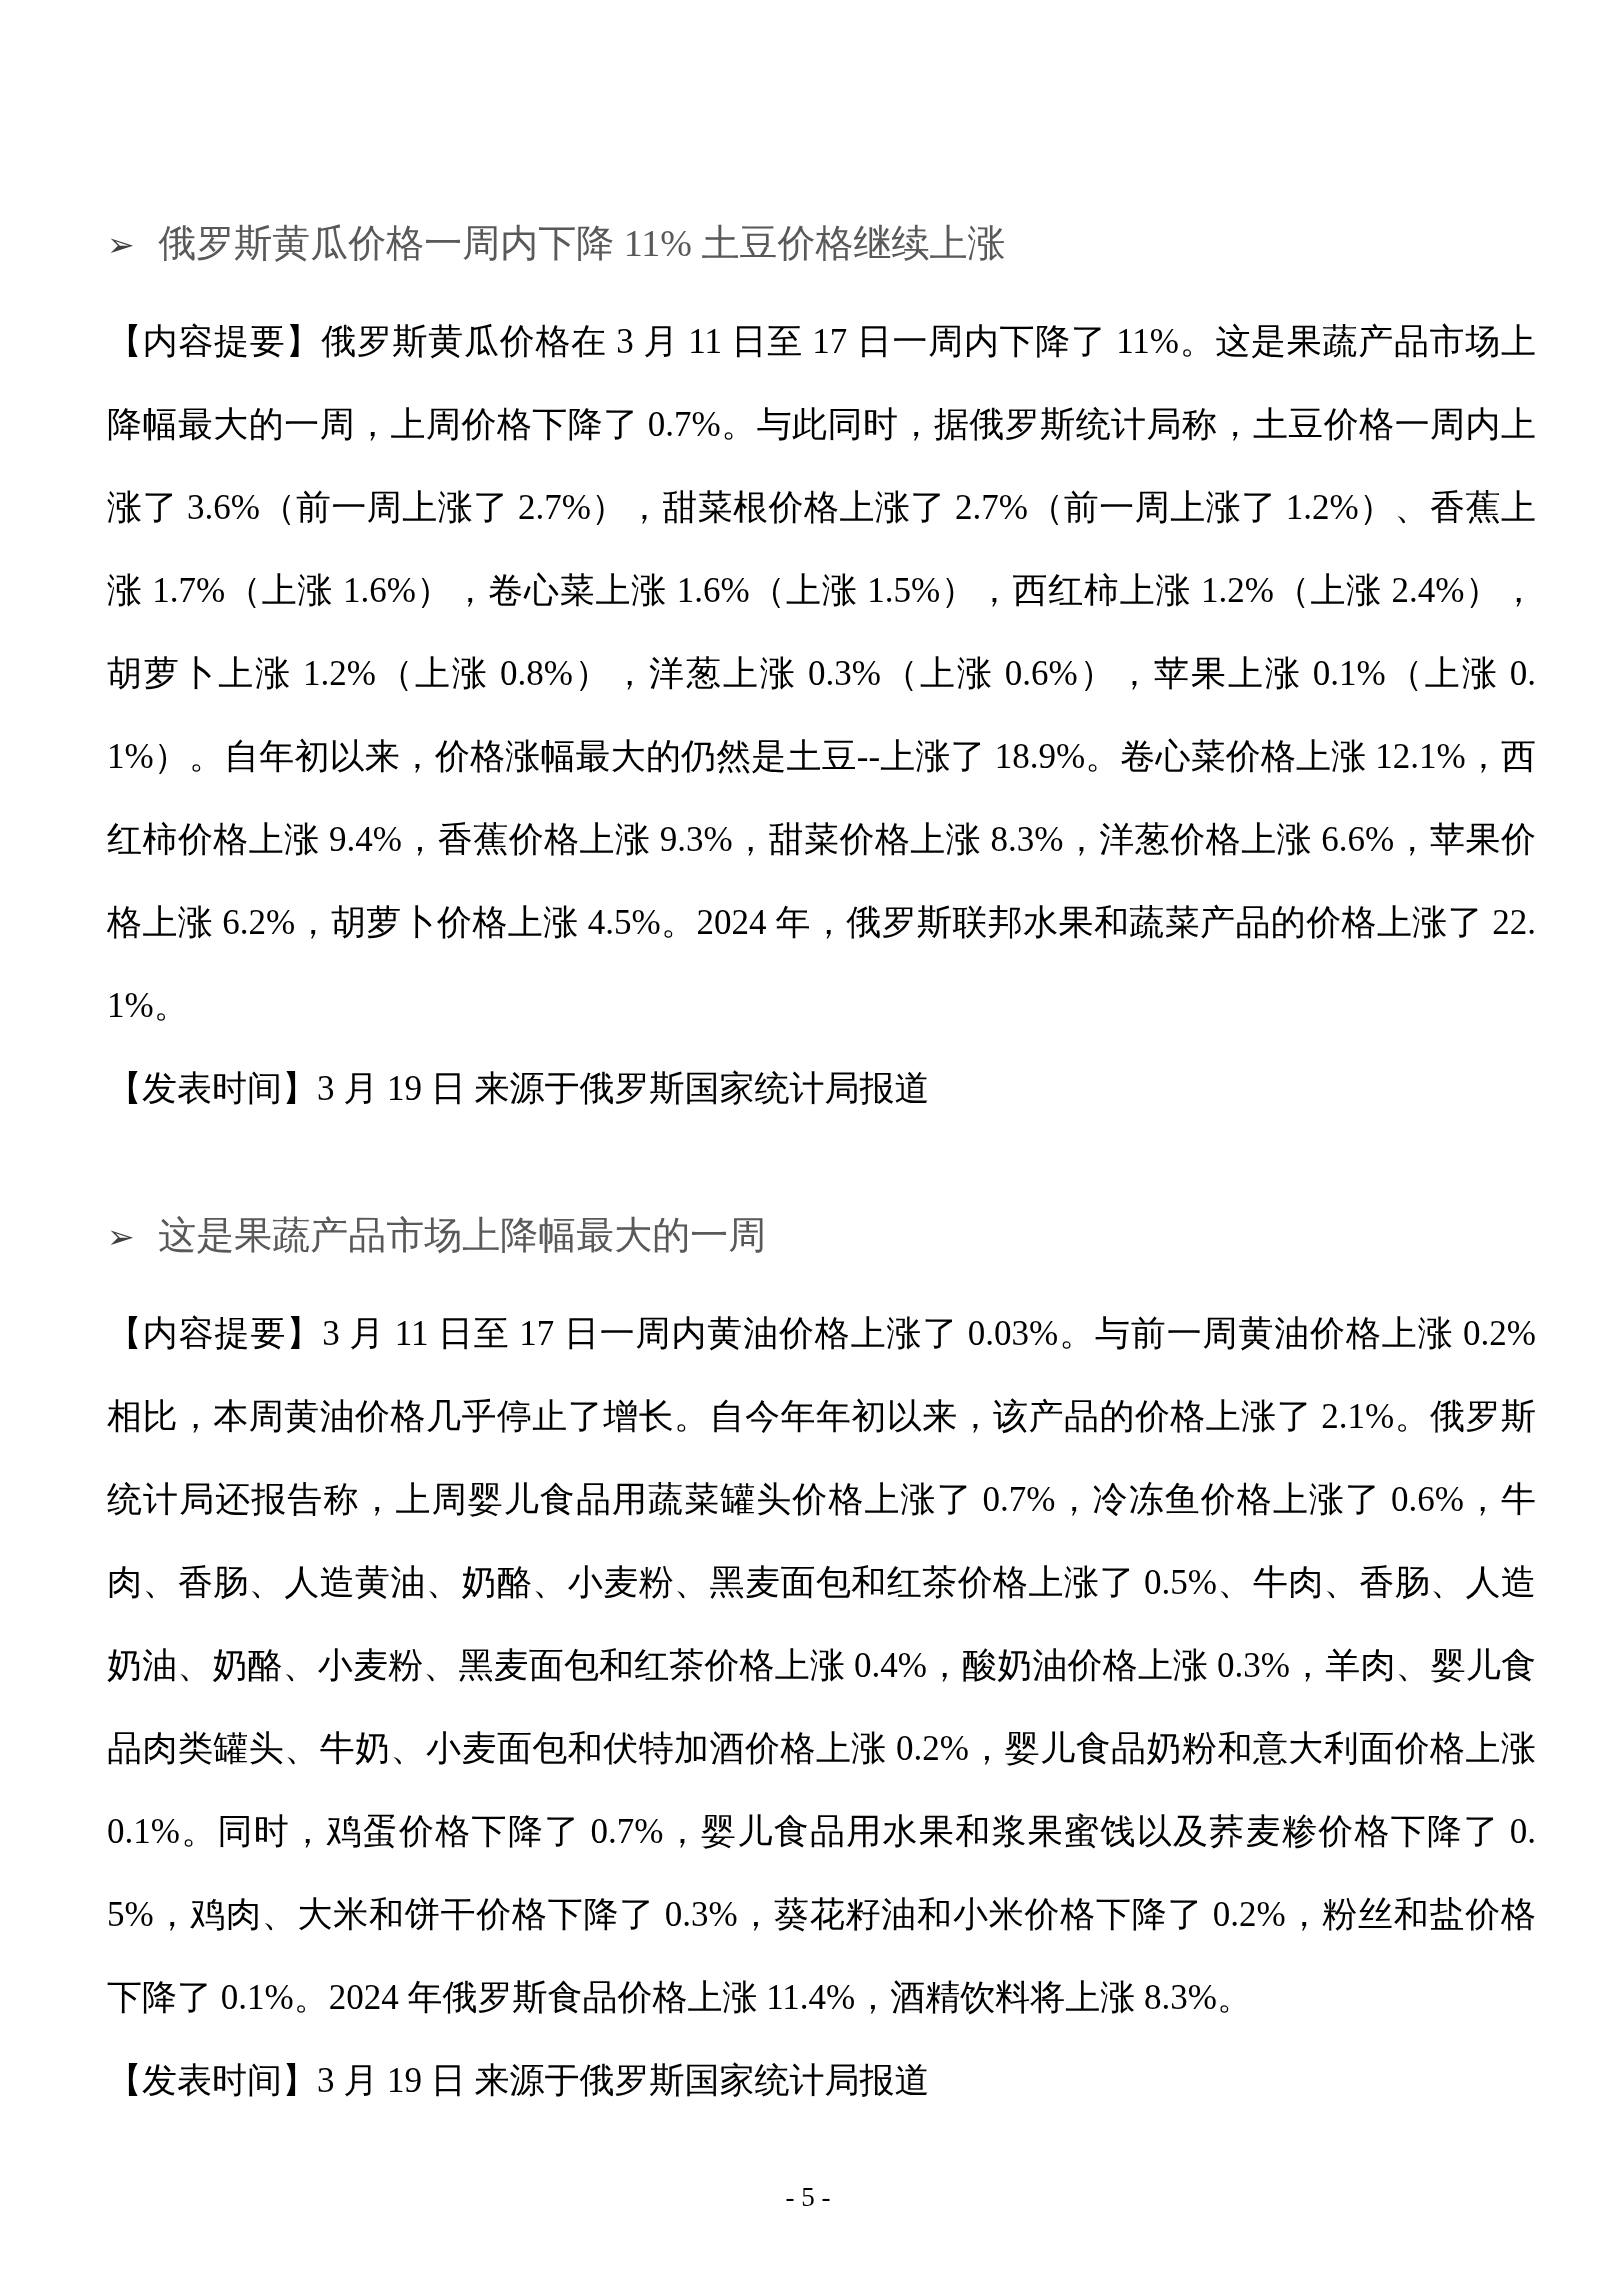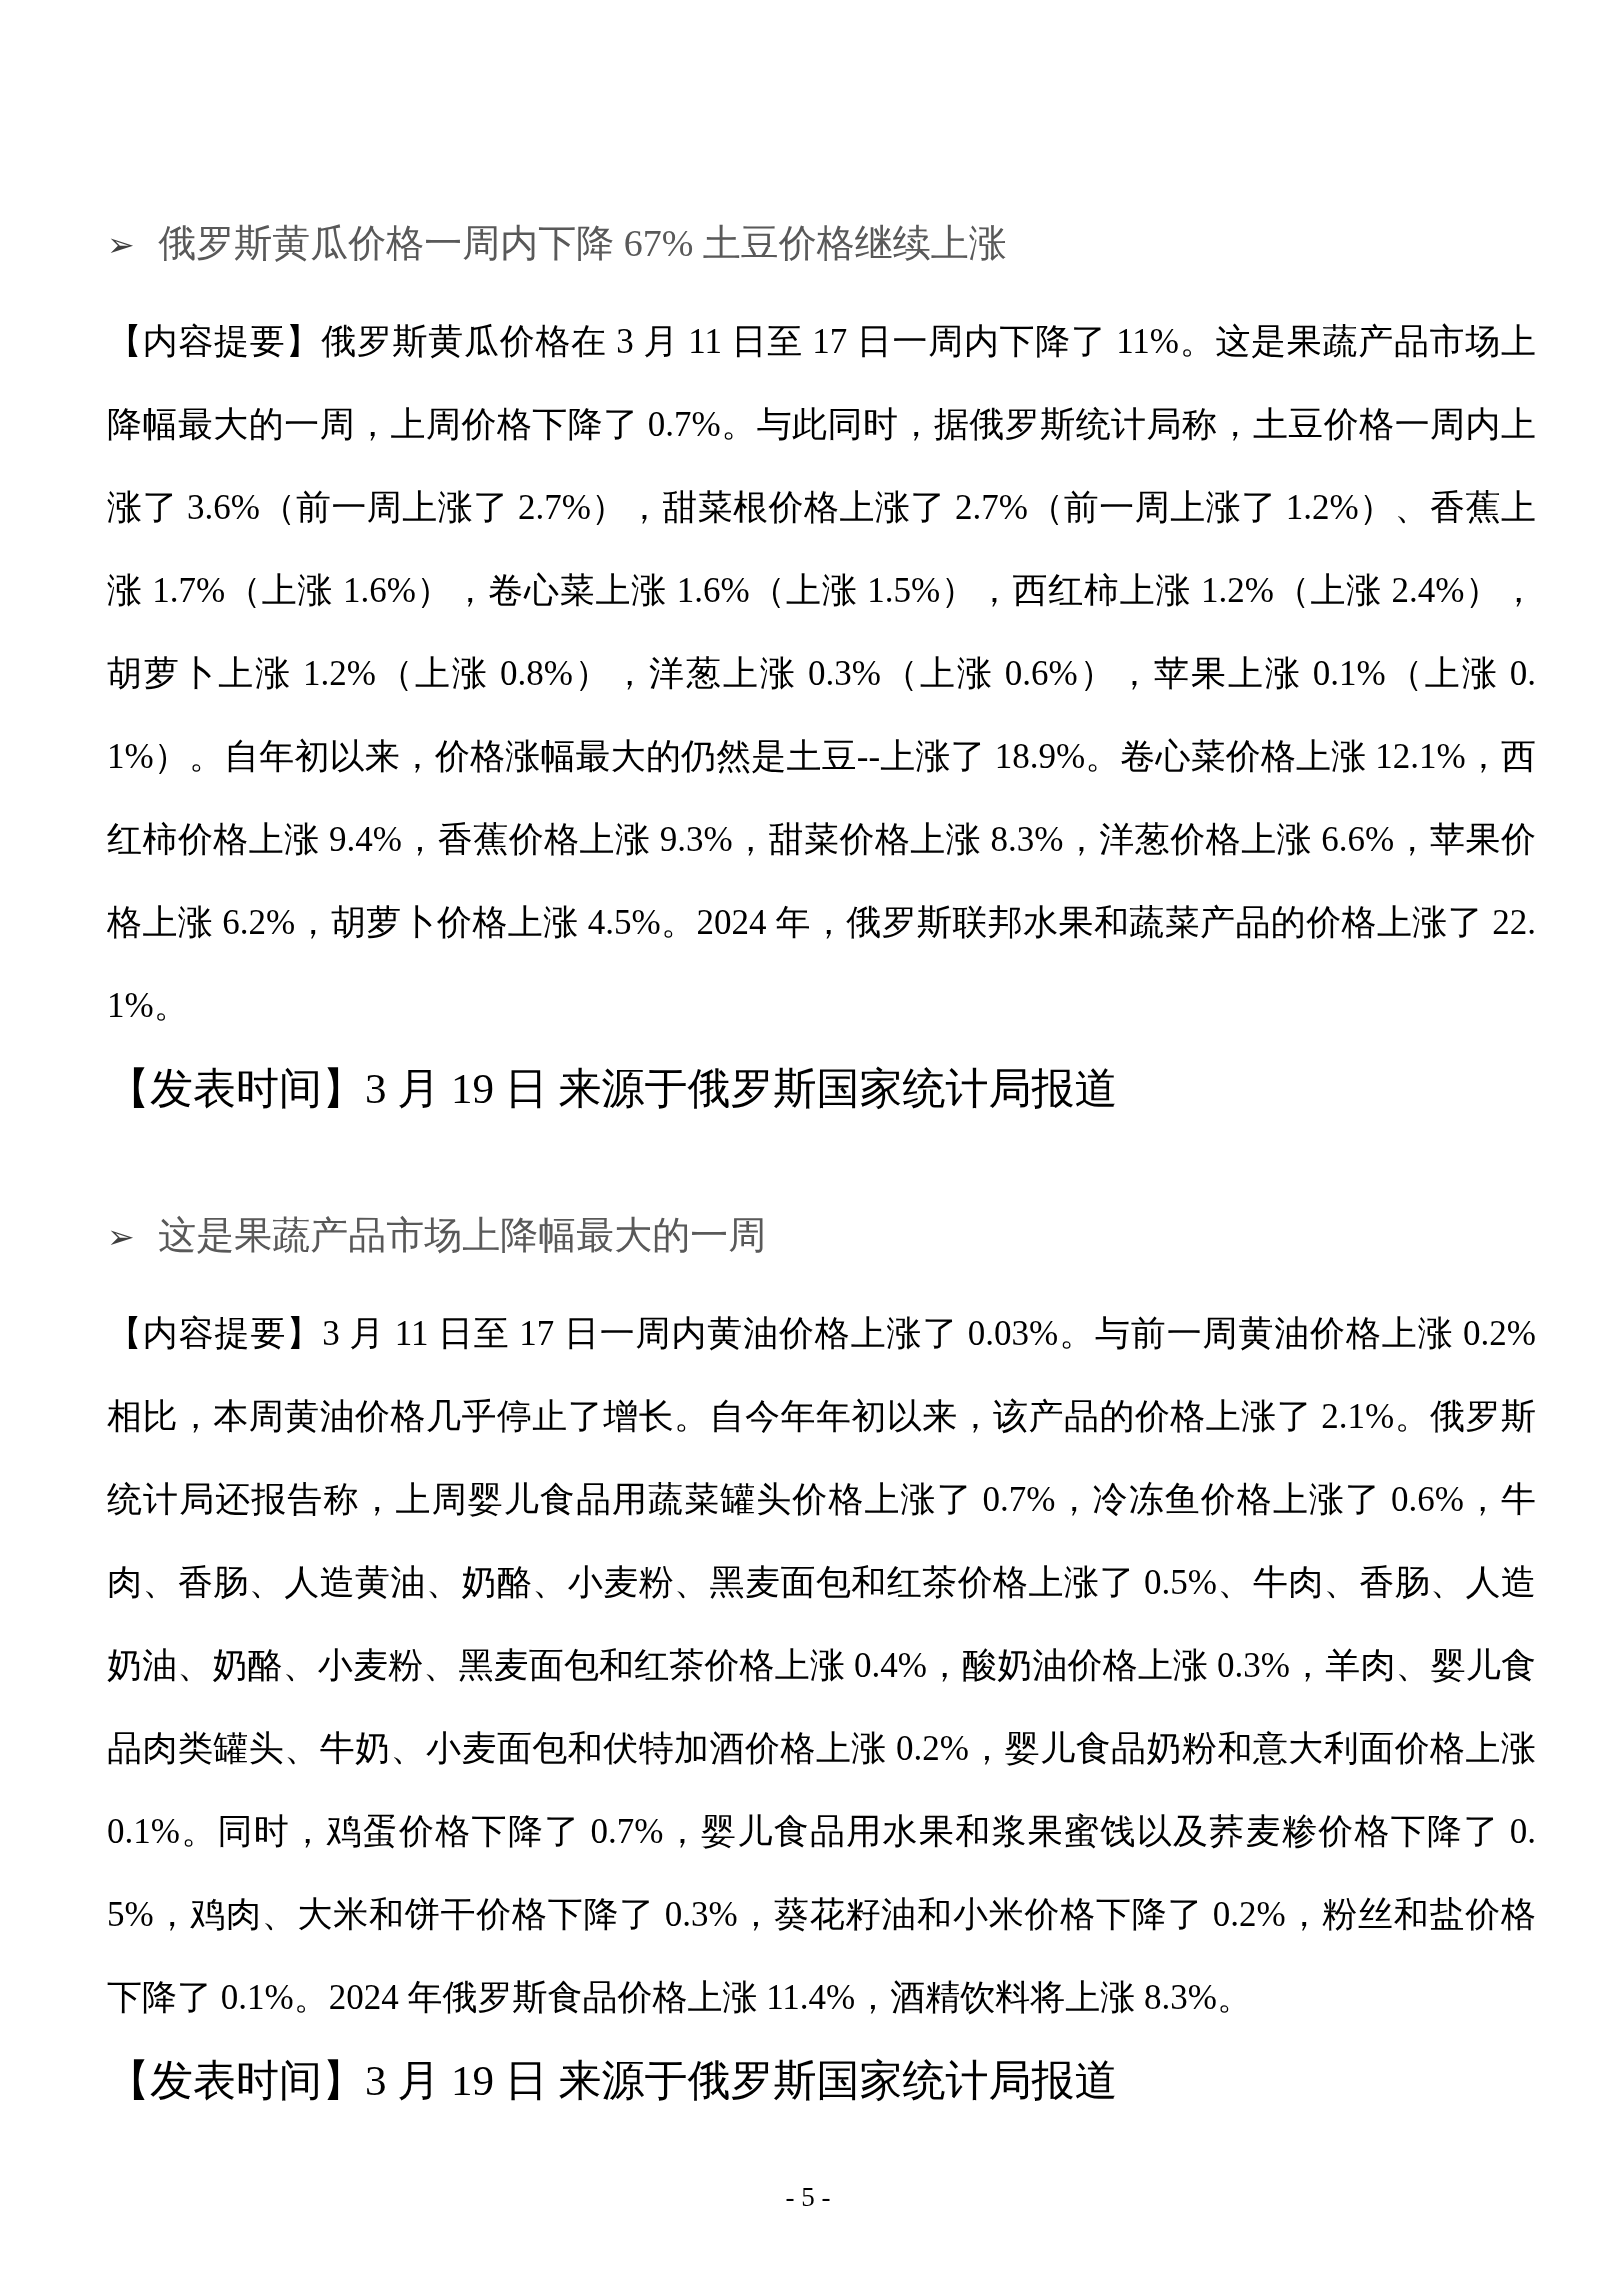--- a/index.html
+++ b/index.html
@@ -37,21 +37,21 @@
   .section-2 .heading { margin-top: 86px; }
   .para {
     font-size: 35px;
     line-height: 83px;
     text-align: justify;
     text-align-last: left;
     margin: 0;
     word-break: break-all;
   }
   .publish {
-    font-size: 43px;
+    font-size: 35px;
     line-height: 83px;
     margin: 0;
   }
   .label { font-weight: normal; color: #000000; }
   .footer {
     position: absolute;
     left: 0;
     top: 2182px;
     width: 100%;
     text-align: center;
@@ -60,21 +60,21 @@
   }
 </style>
 </head>
 <body>
 
 <div class="page">
 
   <section class="section-1">
     <h2 class="heading">
       <span class="bullet">➢</span>
-      <span class="heading-text">俄罗斯黄瓜价格一周内下降 67% 土豆价格继续上涨</span>
+      <span class="heading-text">俄罗斯黄瓜价格一周内下降 11% 土豆价格继续上涨</span>
     </h2>
     <p class="para"><span class="label">【内容提要】</span><span>俄罗斯黄瓜价格在 3 月 11 日至 17 日一周内下降了 11%。这是果蔬产品市场上降幅最大的一周，上周价格下降了 0.7%。与此同时，据俄罗斯统计局称，土豆价格一周内上涨了 3.6%（前一周上涨了 2.7%），甜菜根价格上涨了 2.7%（前一周上涨了 1.2%）、香蕉上涨 1.7%（上涨 1.6%），卷心菜上涨 1.6%（上涨 1.5%），西红柿上涨 1.2%（上涨 2.4%），胡萝卜上涨 1.2%（上涨 0.8%），洋葱上涨 0.3%（上涨 0.6%），苹果上涨 0.1%（上涨 0.1%）。自年初以来，价格涨幅最大的仍然是土豆--上涨了 18.9%。卷心菜价格上涨 12.1%，西红柿价格上涨 9.4%，香蕉价格上涨 9.3%，甜菜价格上涨 8.3%，洋葱价格上涨 6.6%，苹果价格上涨 6.2%，胡萝卜价格上涨 4.5%。2024 年，俄罗斯联邦水果和蔬菜产品的价格上涨了 22.1%。</span></p>
     <p class="publish"><span class="label">【发表时间】</span><span>3 月 19 日 来源于俄罗斯国家统计局报道</span></p>
   </section>
 
   <section class="section-2">
     <h2 class="heading">
       <span class="bullet">➢</span>
       <span class="heading-text">这是果蔬产品市场上降幅最大的一周</span>
     </h2>

